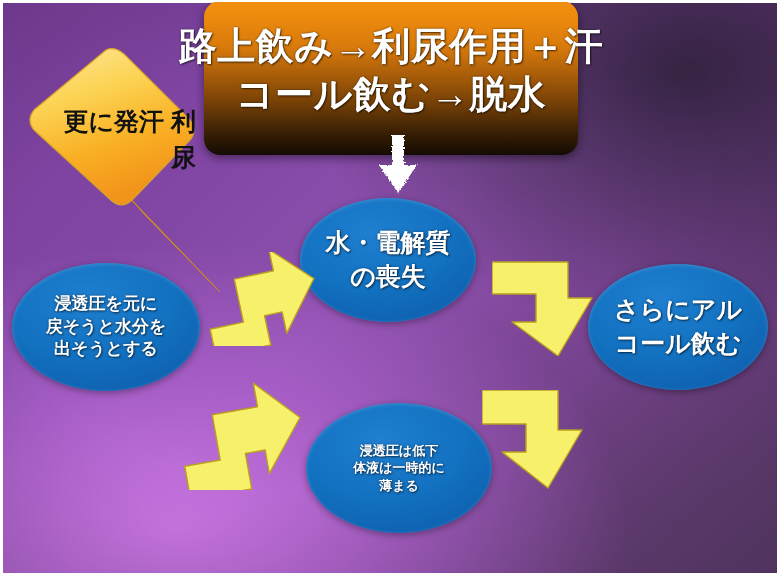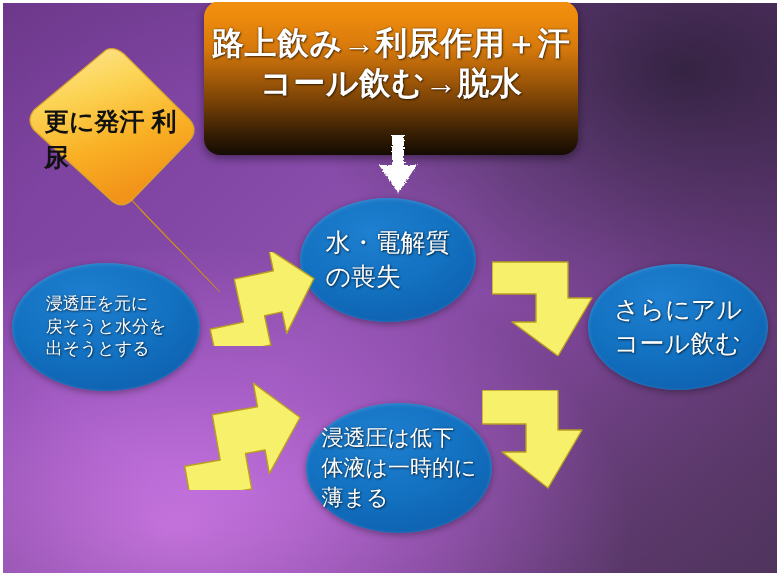--- a/index.html
+++ b/index.html
@@ -69,21 +69,21 @@
     box-shadow: 0 3px 10px rgba(0,0,0,0.45);
     display: flex;
     flex-direction: column;
     align-items: center;
     justify-content: flex-start;
     padding-top: 22px;
     box-sizing: border-box;
   }
   .header-line {
     color: #ffffff;
-    font-size: 32px;
+    font-size: 38px;
     font-weight: bold;
     line-height: 1.25;
     letter-spacing: 0.5px;
     text-shadow:
       0 0 2px rgba(0,0,0,0.6),
       1px 1px 2px rgba(0,0,0,0.55);
     white-space: nowrap;
   }
 
   
@@ -101,58 +101,58 @@
     left: 14px;
     top: 44px;
     width: 206px;
     height: 250px;
   }
   .callout-text {
     position: absolute;
     left: 30px;
     top: 60px;
     width: 152px;
-    text-align: left;
+    text-align: right;
     color: #111111;
     font-size: 25px;
     font-weight: bold;
     line-height: 1.42;
     pointer-events: none;
   }
 
   
   .bubble {
     position: absolute;
     border-radius: 50%;
     background: radial-gradient(ellipse 120% 120% at 40% 28%, #1f7fd0 0%, #1271c0 38%, #0e5fae 68%, #0d4e96 100%);
     box-shadow: 0 2px 7px rgba(0,0,0,0.35), inset 0 1px 4px rgba(255,255,255,0.18);
     display: flex;
     align-items: center;
     justify-content: center;
   }
   .bubble-text {
-    text-align: left;
+    text-align: center;
     color: #ffffff;
-    font-weight: normal;
+    font-weight: bold;
     text-shadow: 1px 1px 2px rgba(0,0,0,0.55), 0 0 3px rgba(0,0,0,0.35);
     line-height: 1.35;
     white-space: pre-line;
   }
 
   #bubble-center { left: 300px; top: 198px; width: 176px; height: 124px; }
   #bubble-center .bubble-text { font-size: 25px; }
 
   #bubble-left { left: 12px; top: 263px; width: 188px; height: 128px; }
   #bubble-left .bubble-text { font-size: 17px; }
 
   #bubble-right { left: 588px; top: 264px; width: 180px; height: 126px; }
   #bubble-right .bubble-text { font-size: 25px; }
 
   #bubble-bottom { left: 306px; top: 403px; width: 186px; height: 130px; }
-  #bubble-bottom .bubble-text { font-size: 22px; }
+  #bubble-bottom .bubble-text { font-size: 13px; }
 
   
   .arrow-svg { position: absolute; }
   #arrow-to-center { left: 205px; top: 252px; width: 112px; height: 94px; }
   #arrow-to-right  { left: 492px; top: 256px; width: 106px; height: 100px; }
   #arrow-to-bottom { left: 482px; top: 390px; width: 108px; height: 102px; }
   #arrow-to-left   { left: 180px; top: 378px; width: 122px; height: 112px; }
 </style>
 </head>
 <body>

